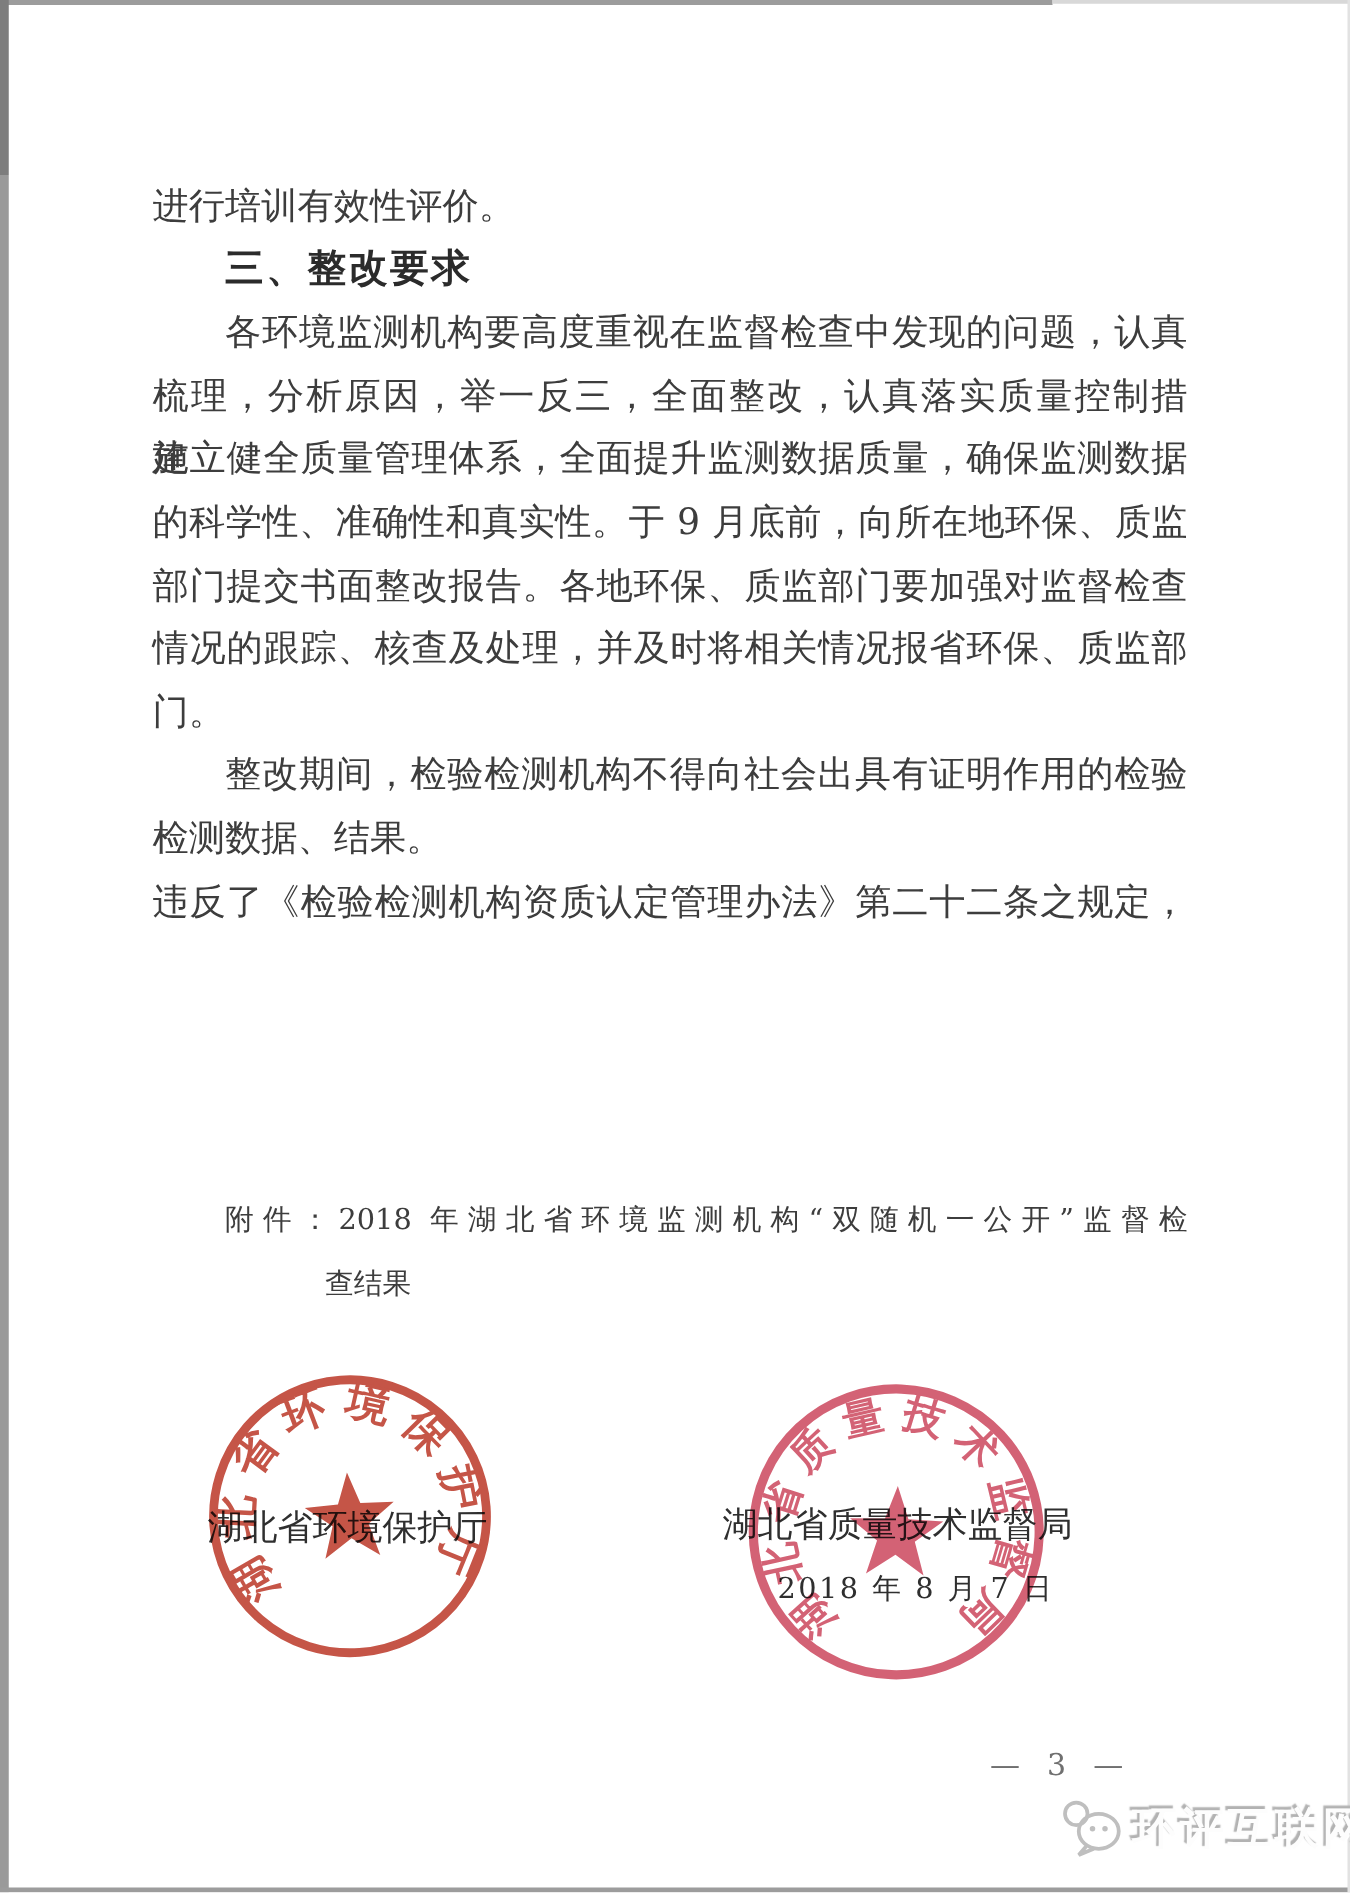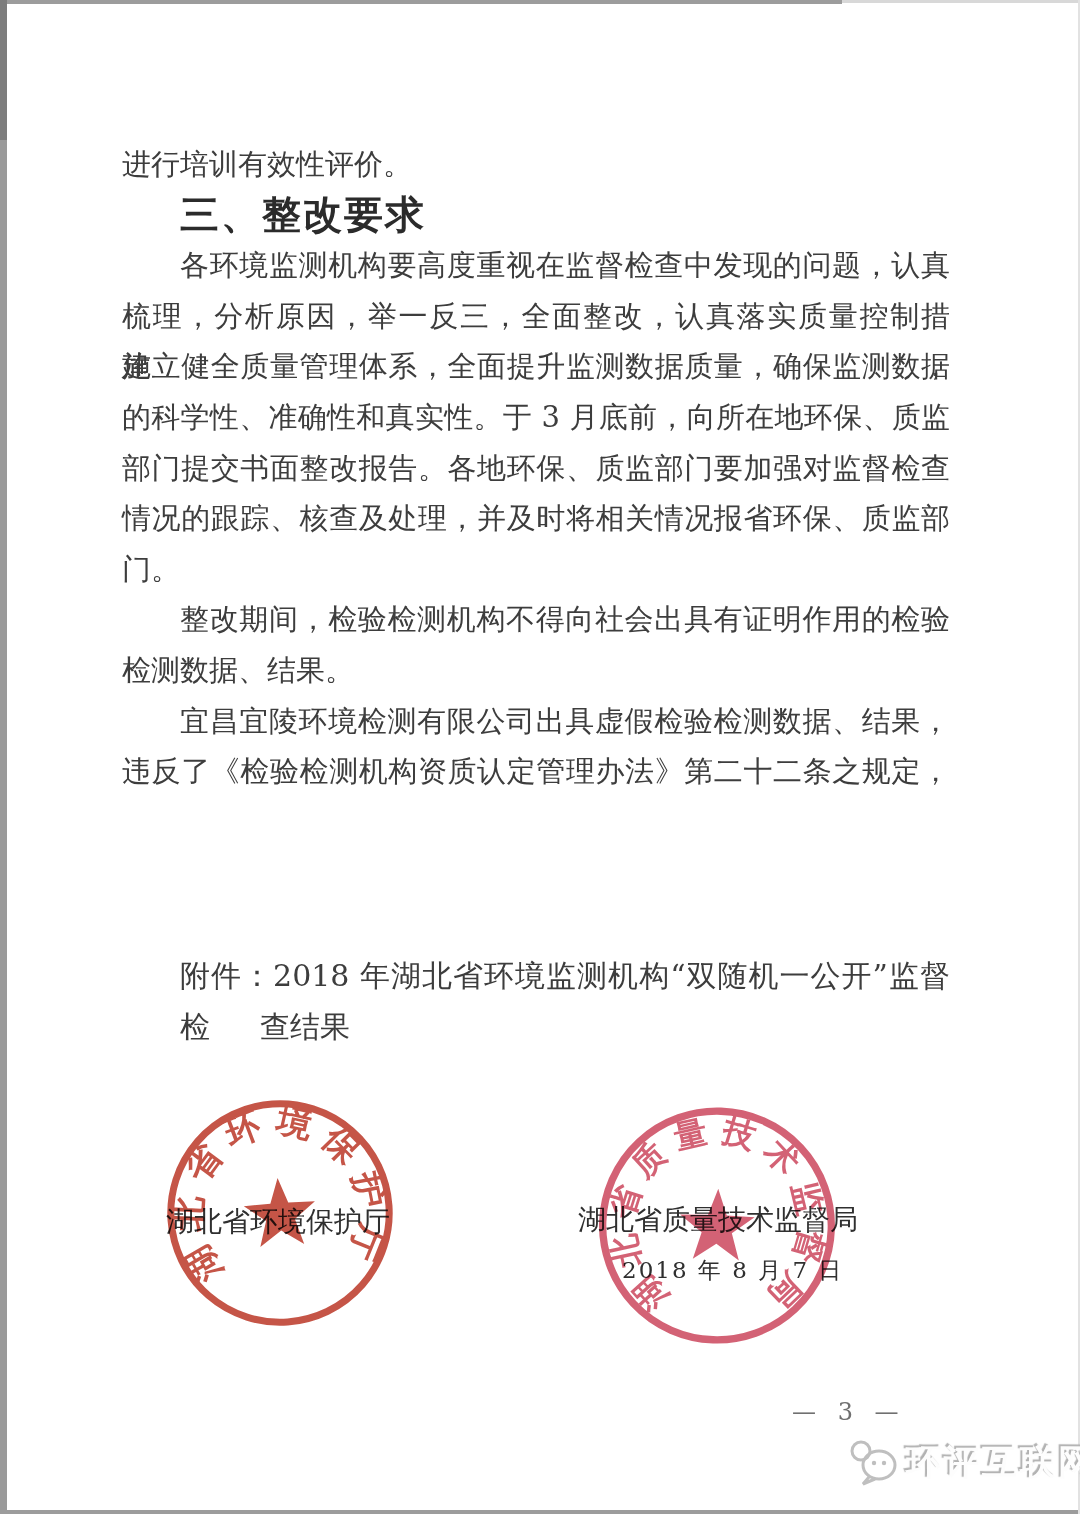--- a/index.html
+++ b/index.html
@@ -16,25 +16,25 @@
     background:linear-gradient(180deg,#7d7d7d 0 140px,#9a9a9a 140px 100%)}
   .edge-bottom{position:absolute;bottom:0;left:0;width:100%;height:4px;background:#9c9c9c}
   .edge-right{position:absolute;top:0;right:0;width:2px;height:100%;background:#e2e2e2}
 
   
   .doc{position:absolute;left:122px;top:139px;width:828px;color:#3d3d3d;
     font-size:29px;filter:blur(.2px)}
   .line{height:50.6px;line-height:50.6px}
   .jl{text-align:justify;text-align-last:justify}
   .indent{padding-left:58px}
-  .heading{font-family:"DejaVu Sans", sans-serif;font-weight:700;font-size:39px;
+  .heading{font-family:"DejaVu Sans", sans-serif;font-weight:700;font-size:31px;
     color:#2b2b2b;padding-left:58px;letter-spacing:2px}
 
   .attach{position:absolute;left:122px;top:951px;width:828px;color:#3d3d3d;
-    font-size:30px;filter:blur(.2px)}
+    font-size:23px;filter:blur(.2px)}
   .attach .l1{padding-left:58px}
   .attach .l2{padding-left:138px}
 
   
   .sign-name{position:absolute;font-size:28px;color:#2f2f2f;white-space:nowrap;filter:blur(.2px)}
   .left-name{left:166px;top:1203px;letter-spacing:0px}
   .right-name{left:578px;top:1201px;letter-spacing:0px}
   .sign-date{position:absolute;left:622px;top:1255px;font-size:23px;color:#2f2f2f;
     white-space:nowrap;letter-spacing:2px;filter:blur(.2px)}
 
@@ -65,29 +65,28 @@
   <div class="edge-bottom"></div>
   <div class="edge-right"></div>
 
   <main class="doc">
     <div class="line">进行培训有效性评价。</div>
     <div class="line heading">三、整改要求</div>
 
     <div class="line indent jl">各环境监测机构要高度重视在监督检查中发现的问题，认真</div>
     <div class="line jl">梳理，分析原因，举一反三，全面整改，认真落实质量控制措施，</div>
     <div class="line jl">建立健全质量管理体系，全面提升监测数据质量，确保监测数据</div>
-    <div class="line jl">的科学性、准确性和真实性。于 3 月底前，向所在地环保、质监</div>
+    <div class="line jl">的科学性、准确性和真实性。于 9 月底前，向所在地环保、质监</div>
     <div class="line jl">部门提交书面整改报告。各地环保、质监部门要加强对监督检查</div>
     <div class="line jl">情况的跟踪、核查及处理，并及时将相关情况报省环保、质监部</div>
     <div class="line">门。</div>
 
     <div class="line indent jl">整改期间，检验检测机构不得向社会出具有证明作用的检验</div>
     <div class="line">检测数据、结果。</div>
 
-    <div class="line indent jl">宜昌宜陵环境检测有限公司出具虚假检验检测数据、结果，</div>
     <div class="line jl">违反了《检验检测机构资质认定管理办法》第二十二条之规定，</div>
   </main>
 
   <div class="attach">
     <div class="line l1 jl">附件：2018 年湖北省环境监测机构“双随机一公开”监督检</div>
     <div class="line l2">查结果</div>
   </div>
 
   <div class="sign-name left-name">湖北省环境保护厅</div>
   <div class="sign-name right-name">湖北省质量技术监督局</div>

